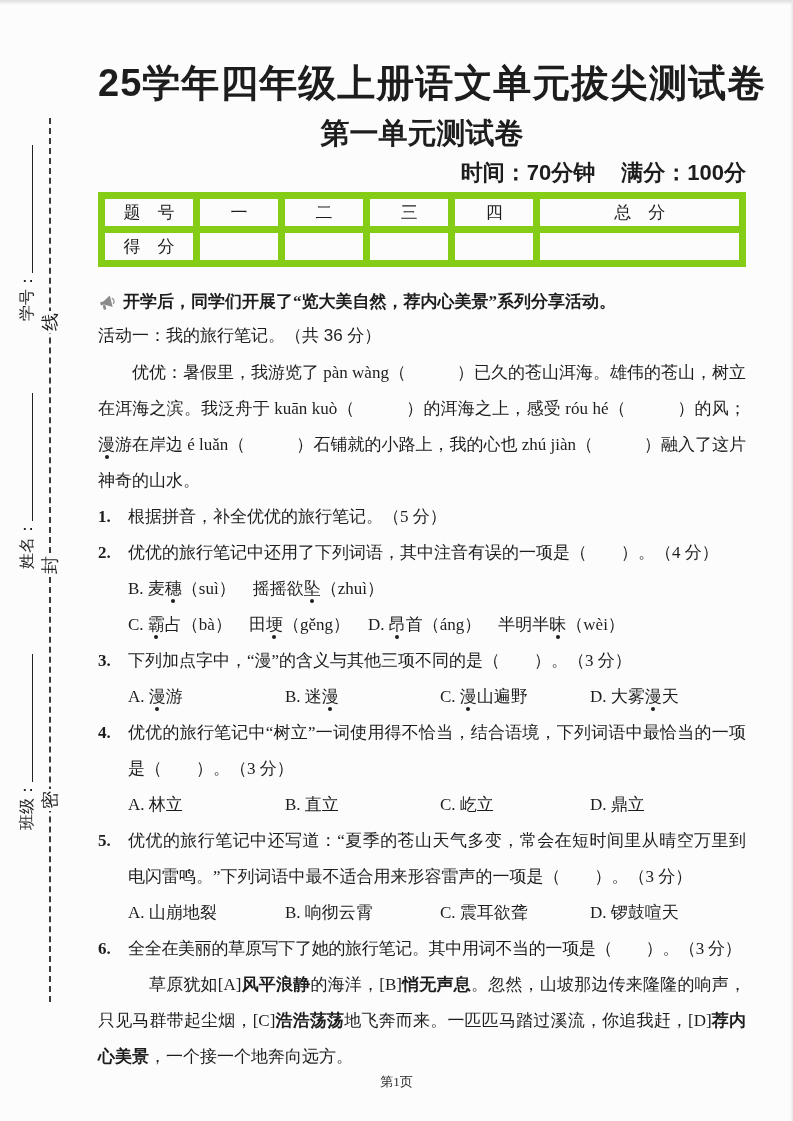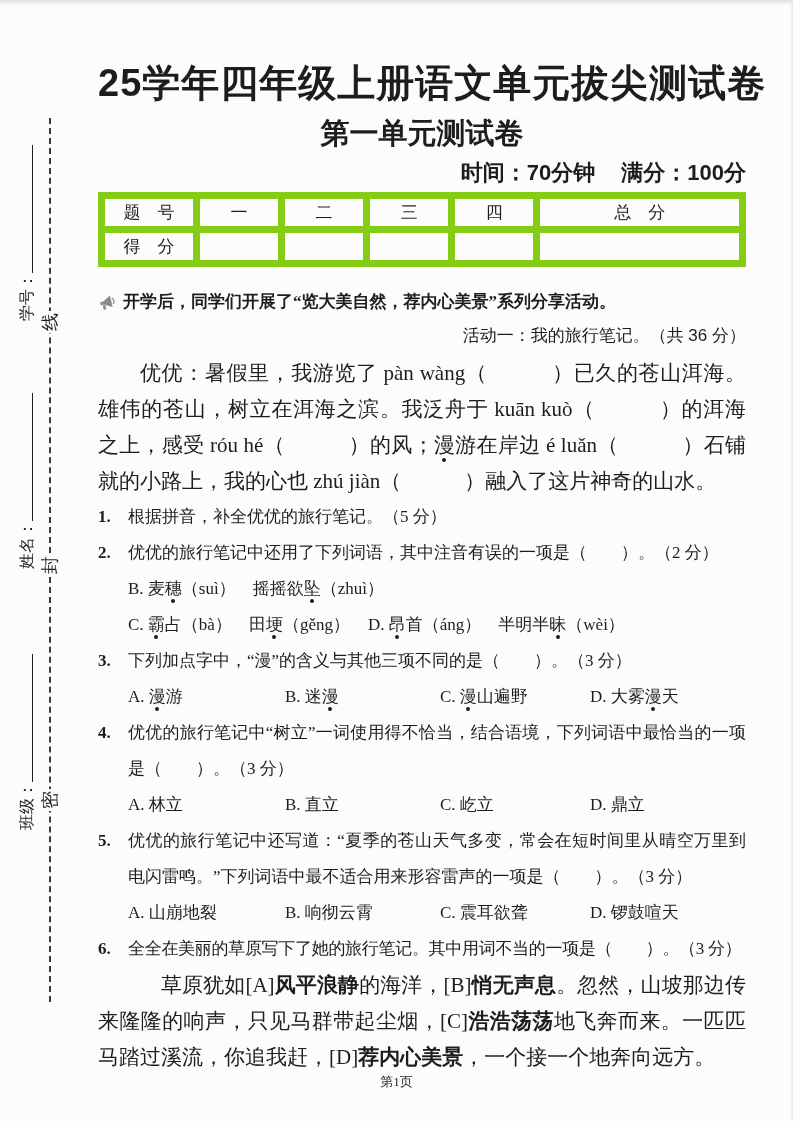--- a/index.html
+++ b/index.html
@@ -16,41 +16,41 @@
   .side-group{position:absolute;left:-61px;width:176px;height:22px;
     transform:rotate(-90deg);display:flex;align-items:center;
     font-size:16px;white-space:nowrap;}
   .side-group .sline{flex:1;height:0;border-bottom:1.6px solid #222;
     align-self:flex-end;margin-bottom:5px;}
   .seal-ch{position:absolute;left:39px;width:22px;height:22px;line-height:22px;
     text-align:center;transform:rotate(-90deg);font-size:18px;background:#fcfcfc;}
 
   
   .main{position:absolute;left:98px;top:0;width:648px;}
-  .sans{font-family:"Liberation Sans","DejaVu Sans",sans-serif;text-align:right;}
+  .sans{font-family:"Liberation Sans","DejaVu Sans",sans-serif;}
   .title{margin-top:58px;font-family:"Liberation Sans","DejaVu Sans",sans-serif;
     font-weight:700;font-size:38px;line-height:50px;letter-spacing:1px;
     text-align:center;white-space:nowrap;}
   .subtitle{margin-top:6px;font-family:"Liberation Sans","DejaVu Sans",sans-serif;
     font-weight:700;font-size:29px;line-height:38px;text-align:center;}
   .meta{margin-top:10px;display:flex;justify-content:flex-end;gap:26px;
     font-family:"Liberation Sans","DejaVu Sans",sans-serif;
     font-weight:700;font-size:22px;line-height:22px;}
 
   table.score-table{margin-top:8px;width:100%;border-collapse:collapse;}
   table.score-table td{border:7px solid #84cc16;height:27px;text-align:center;
     font-size:17px;padding:0;}
   table.score-table td.w1{width:88px;}
 
   .intro{margin-top:22px;display:flex;align-items:center;gap:6px;
     font-weight:700;font-size:17px;line-height:26px;}
   .mega{display:inline-flex;flex:none;}
   .activity{margin-top:8px;font-size:17px;line-height:26px;}
 
-  .passage{margin-top:6px;font-size:21px;line-height:36px;
+  .passage{margin-top:6px;font-size:17px;line-height:36px;
     text-indent:2em;text-align:justify;}
   .q6p{margin-top:0;text-indent:3em;}
 
   .q{display:flex;line-height:36px;font-size:17px;}
   .qn{width:30px;flex:none;font-weight:700;}
   .qt{flex:1;text-align:justify;}
   .tight{letter-spacing:-0.3px;}
 
   .optrow{display:grid;padding-left:30px;line-height:36px;font-size:17px;}
   .optrow.two{grid-template-columns:240px 1fr;}
@@ -136,21 +136,21 @@
 
     <div class="passage">优优：暑假里，我游览了 pàn wàng（　　　）已久的苍山洱海。雄伟的苍山，树立在洱海之滨。我泛舟于 kuān kuò（　　　）的洱海之上，感受 róu hé（　　　）的风；<span class="dot">漫</span>游在岸边 é luǎn（　　　）石铺就的小路上，我的心也 zhú jiàn（　　　）融入了这片神奇的山水。</div>
 
     <div class="q">
       <span class="qn">1.</span>
       <div class="qt">根据拼音，补全优优的旅行笔记。（5 分）</div>
     </div>
 
     <div class="q">
       <span class="qn">2.</span>
-      <div class="qt">优优的旅行笔记中还用了下列词语，其中注音有误的一项是（　　）。（2 分）</div>
+      <div class="qt">优优的旅行笔记中还用了下列词语，其中注音有误的一项是（　　）。（4 分）</div>
     </div>
     <div class="optrow two">
       <div class="opt">B. 麦<span class="dot">穗</span>（suì）　摇摇欲<span class="dot">坠</span>（zhuì）</div>
     </div>
     <div class="optrow two">
       <div class="opt">C. <span class="dot">霸</span>占（bà）　田<span class="dot">埂</span>（gěng）</div>
       <div class="opt">D. <span class="dot">昂</span>首（áng）　半明半<span class="dot">昧</span>（wèi）</div>
     </div>
 
     <div class="q">

